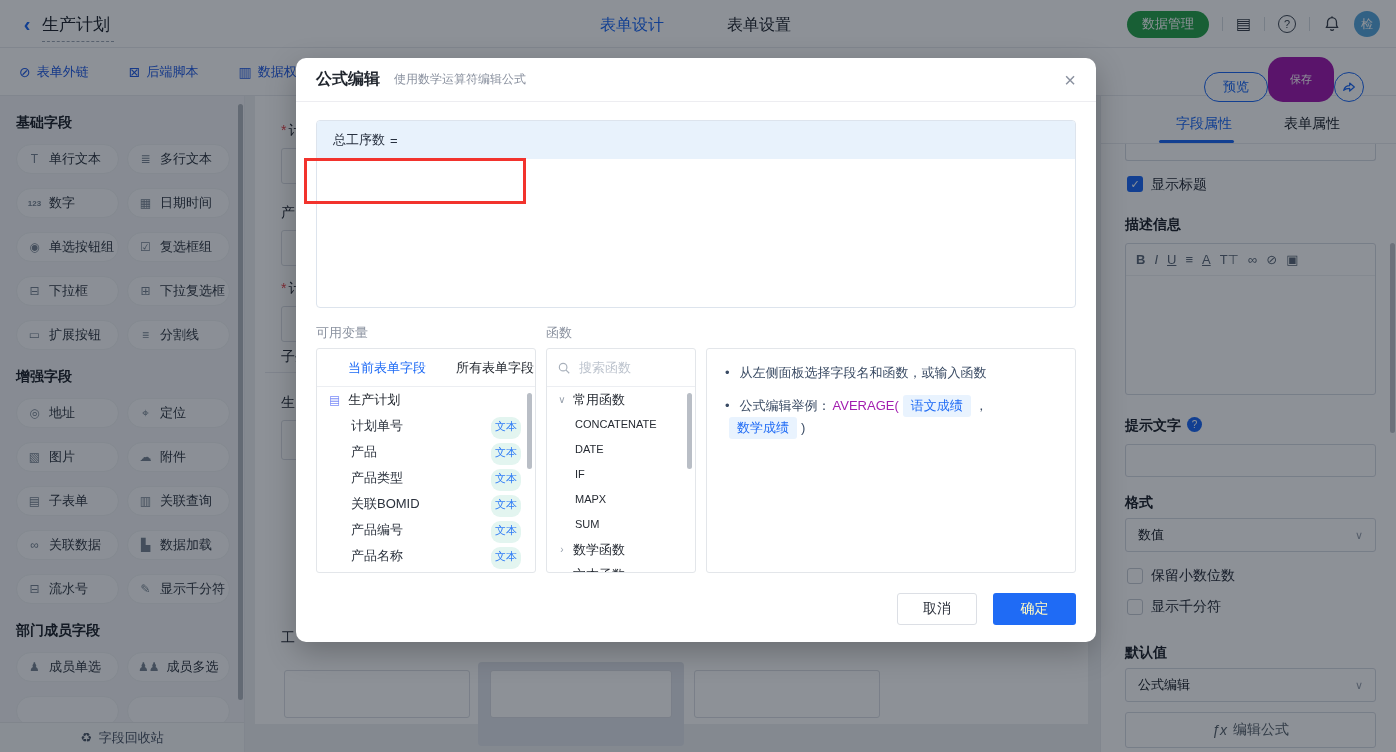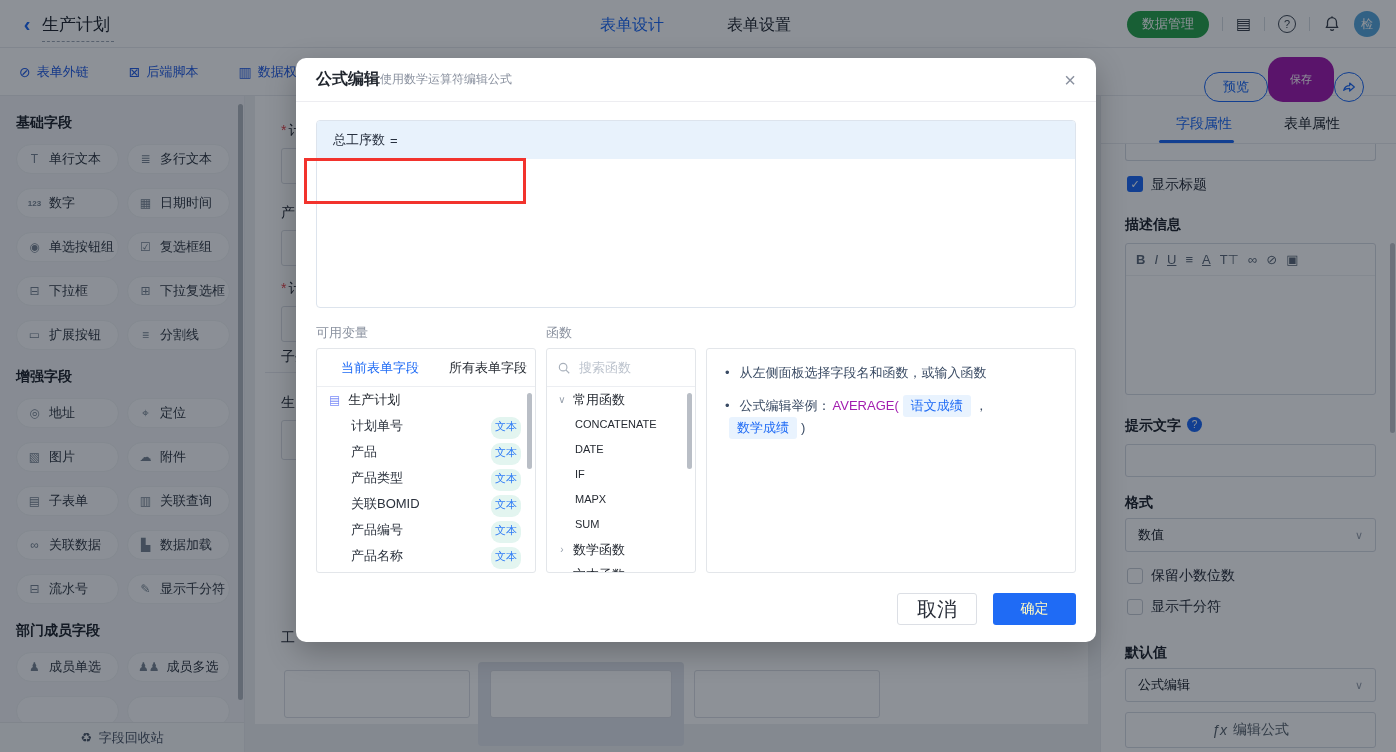--- a/index.html
+++ b/index.html
@@ -71,48 +71,48 @@
 .p-select{position:absolute;left:24px;width:251px;height:34px;border:1px solid #d8dce3;border-radius:3px;background:#fff;display:flex;align-items:center;padding:0 12px;font-size:13px;color:#21262e;cursor:pointer}
 .p-select .chev{margin-left:auto;color:#98a1ad;font-size:11px}
 .fx-btn{position:absolute;left:24px;top:616px;width:251px;height:36px;border:1px solid #d8dce3;border-radius:3px;background:#fff;display:flex;align-items:center;justify-content:center;gap:6px;font-size:14px;color:#5c6670;cursor:pointer}
 .p-sb{position:absolute;right:1px;top:147px;width:5px;height:190px;background:#c3c7cd;border-radius:3px;cursor:pointer}
 
 
 .dim{position:absolute;left:0;top:0;right:0;bottom:0;background:rgba(3,10,24,.45);z-index:10}
 .modal{position:absolute;left:296px;top:58px;width:800px;height:584px;background:#fff;border-radius:10px;z-index:20;box-shadow:0 10px 30px rgba(0,0,0,.25)}
 .m-head{height:44px;display:flex;align-items:center;padding:0 20px;border-bottom:1px solid #ededf1}
 .m-title{font-size:16px;font-weight:bold;color:#21262e}
-.m-sub{font-size:12px;color:#8a919f;}
+.m-sub{font-size:12px;color:#8a919f;margin-left:14px}
 .m-close{position:absolute;right:20px;top:10px;font-size:20px;color:#8a919f;cursor:pointer;line-height:24px}
 .f-editor{position:absolute;left:20px;top:62px;width:760px;height:188px;border:1px solid #dde4ed;border-radius:4px;overflow:hidden;cursor:text}
 .f-strip{height:38px;background:#e8f2fc;display:flex;align-items:center;padding:0 16px;font-size:13px;color:#27303f;gap:5px}
 .f-body{padding:13px 14px;font-size:12px;color:#5f6b7a}
 .fn{color:#a21caf;font-family:"DejaVu Sans Mono","Liberation Mono",monospace;font-size:12px}
 .chip{background:#e9f3fe;color:#1f6bf5;font-size:13px;padding:2px 8px;border-radius:3px;margin:0 4px;cursor:pointer}
 .red-box{position:absolute;left:8px;top:100px;width:222px;height:46px;border:3px solid #f2332d;z-index:5;pointer-events:none}
 .m-lbl{position:absolute;top:266px;font-size:13px;color:#8a919f}
 .panel{position:absolute;top:290px;height:225px;border:1px solid #e3e6ea;border-radius:3px;background:#fff;overflow:hidden}
 .v-tabs{height:38px;border-bottom:1px solid #eceef2;display:flex;align-items:center;font-size:13px}
-.v-tab1{margin-left:24px;color:#1f6bf5;cursor:pointer}
+.v-tab1{margin-left:31px;color:#1f6bf5;cursor:pointer}
 .v-tab2{margin-left:30px;color:#262b33;cursor:pointer}
 .v-root{height:26px;display:flex;align-items:center;gap:8px;padding-left:12px;font-size:13px;color:#21262e;cursor:pointer}
 .v-root .doc{color:#7b8cf8;font-size:12px}
 .v-row{position:relative;height:26px;line-height:26px;padding-left:34px;font-size:13px;color:#2a313c;cursor:pointer}
 .badge{position:absolute;right:14px;top:4px;width:30px;height:22px;line-height:18px;text-align:center;font-size:11px;color:#2f7cf6;background:#e3f5f0;border-radius:9px}
 .p-thumb{position:absolute;right:3px;top:44px;width:5px;height:76px;background:#b9bec6;border-radius:3px;cursor:pointer}
 .s-row{height:38px;border-bottom:1px solid #eceef2;display:flex;align-items:center;gap:8px;padding:0 10px;cursor:text}
 .s-ph{font-size:13px;color:#bcc3cd}
 .g-row{height:25px;display:flex;align-items:center;gap:6px;padding-left:10px;font-size:13px;color:#262b33;cursor:pointer}
 .g-row .chev{color:#98a1ad;font-size:10px;width:10px;text-align:center}
 .i-row{height:25px;line-height:25px;padding-left:28px;font-size:11px;color:#262b33;cursor:pointer}
 .help{padding:15px 18px;font-size:13px;color:#394a63;line-height:18px}
 .h-line{margin-bottom:13px;display:flex;align-items:center;flex-wrap:wrap}
 .h-line .dot{margin-right:10px}
 .fn2{color:#a21caf;margin-left:2px}
-.btn-cancel{position:absolute;left:601px;top:535px;width:80px;height:32px;border:1px solid #dcdfe5;border-radius:3px;background:#fff;font-size:20px;color:#2a2f3a;display:flex;align-items:center;justify-content:center;cursor:pointer}
+.btn-cancel{position:absolute;left:601px;top:535px;width:80px;height:32px;border:1px solid #dcdfe5;border-radius:3px;background:#fff;font-size:14px;color:#2a2f3a;display:flex;align-items:center;justify-content:center;cursor:pointer}
 .btn-ok{position:absolute;left:697px;top:535px;width:83px;height:32px;border-radius:3px;background:#1f6bf5;color:#fef9c3;font-size:14px;display:flex;align-items:center;justify-content:center;cursor:pointer}
 svg{display:block}
 </style>
 </head>
 <body>
 
 <div id="app">
 
   <header class="topbar">
     <div class="back">‹</div>

